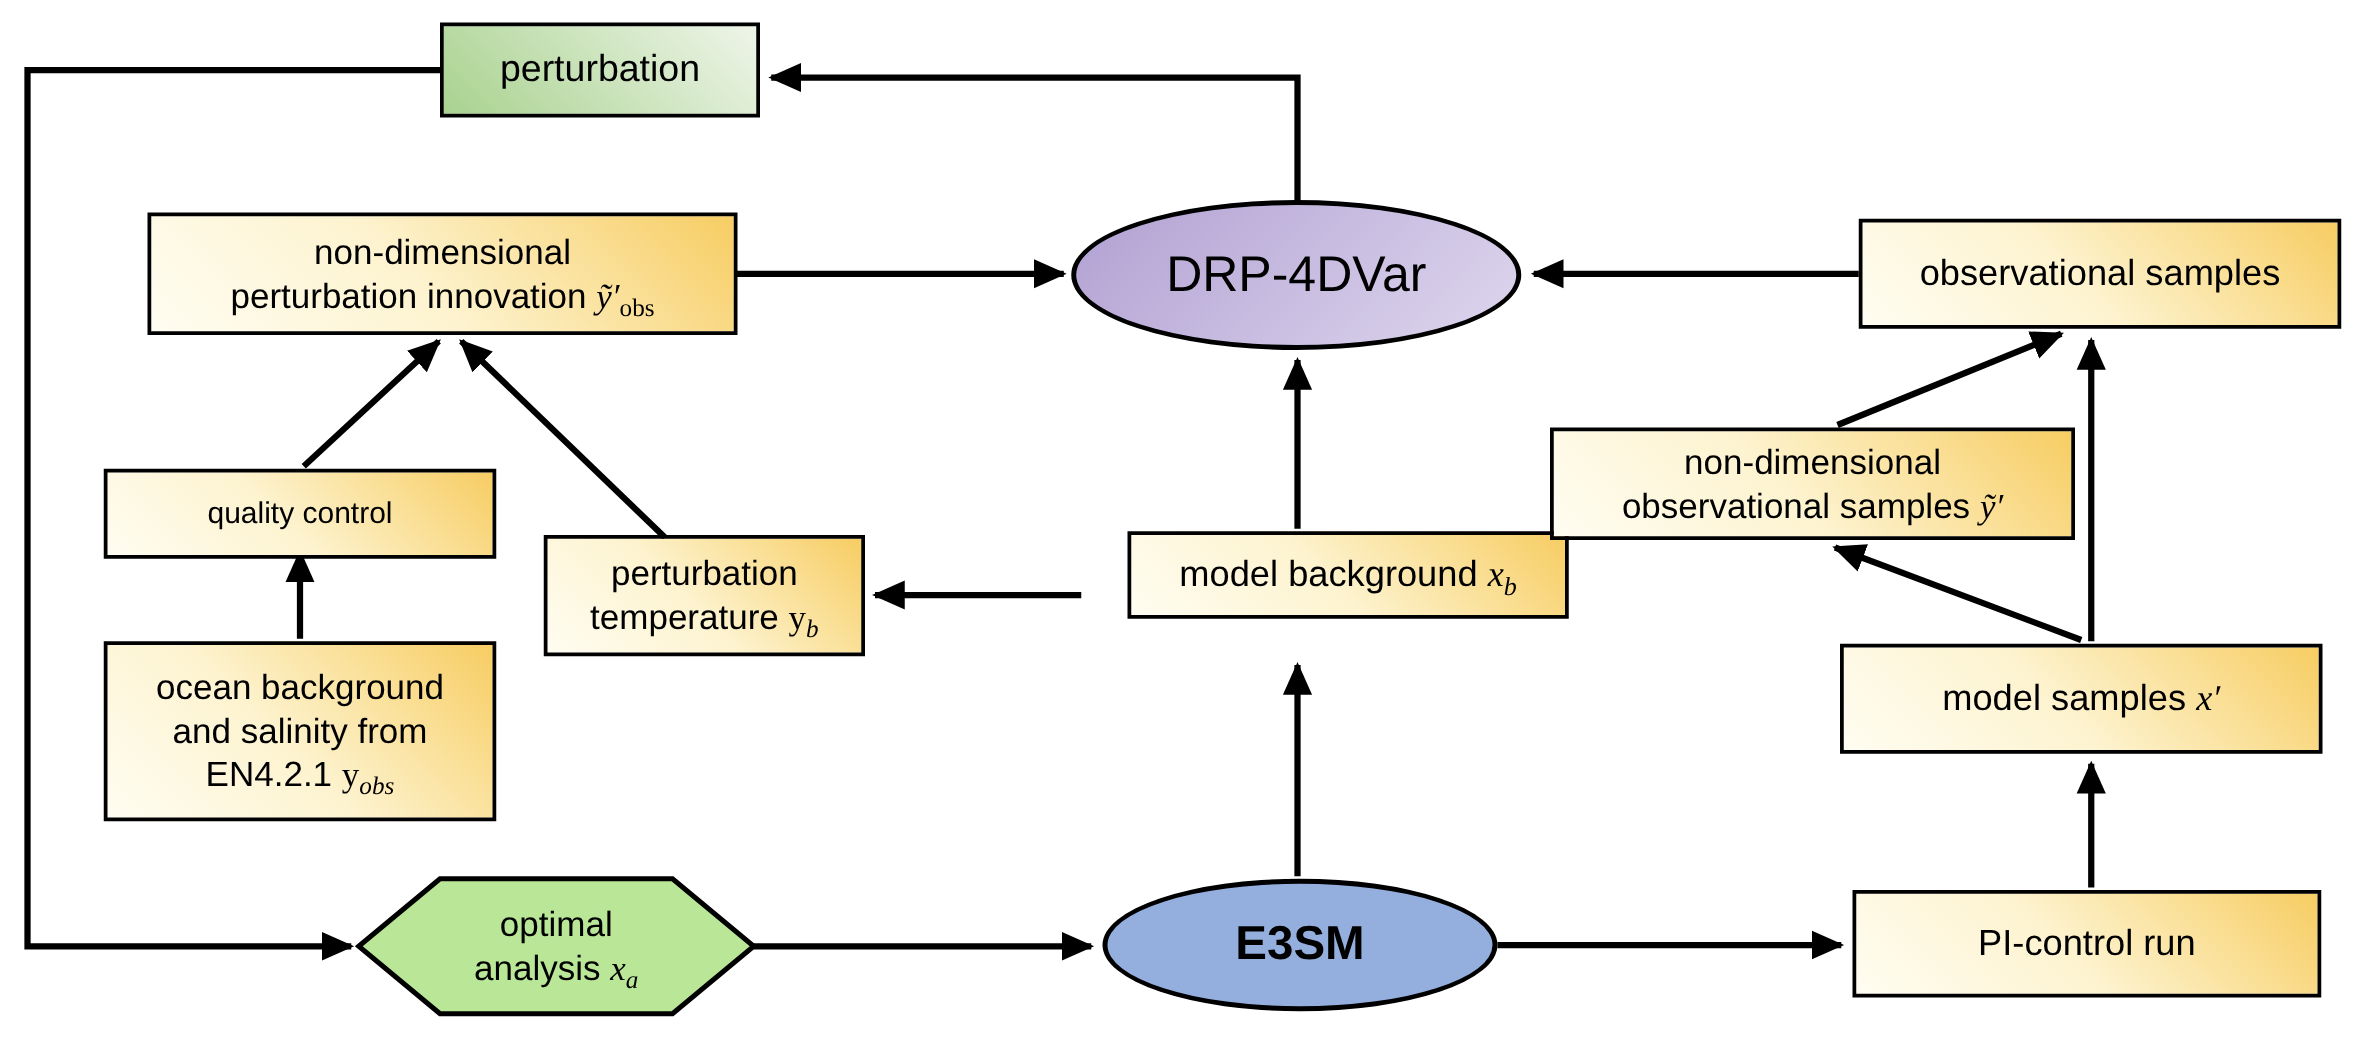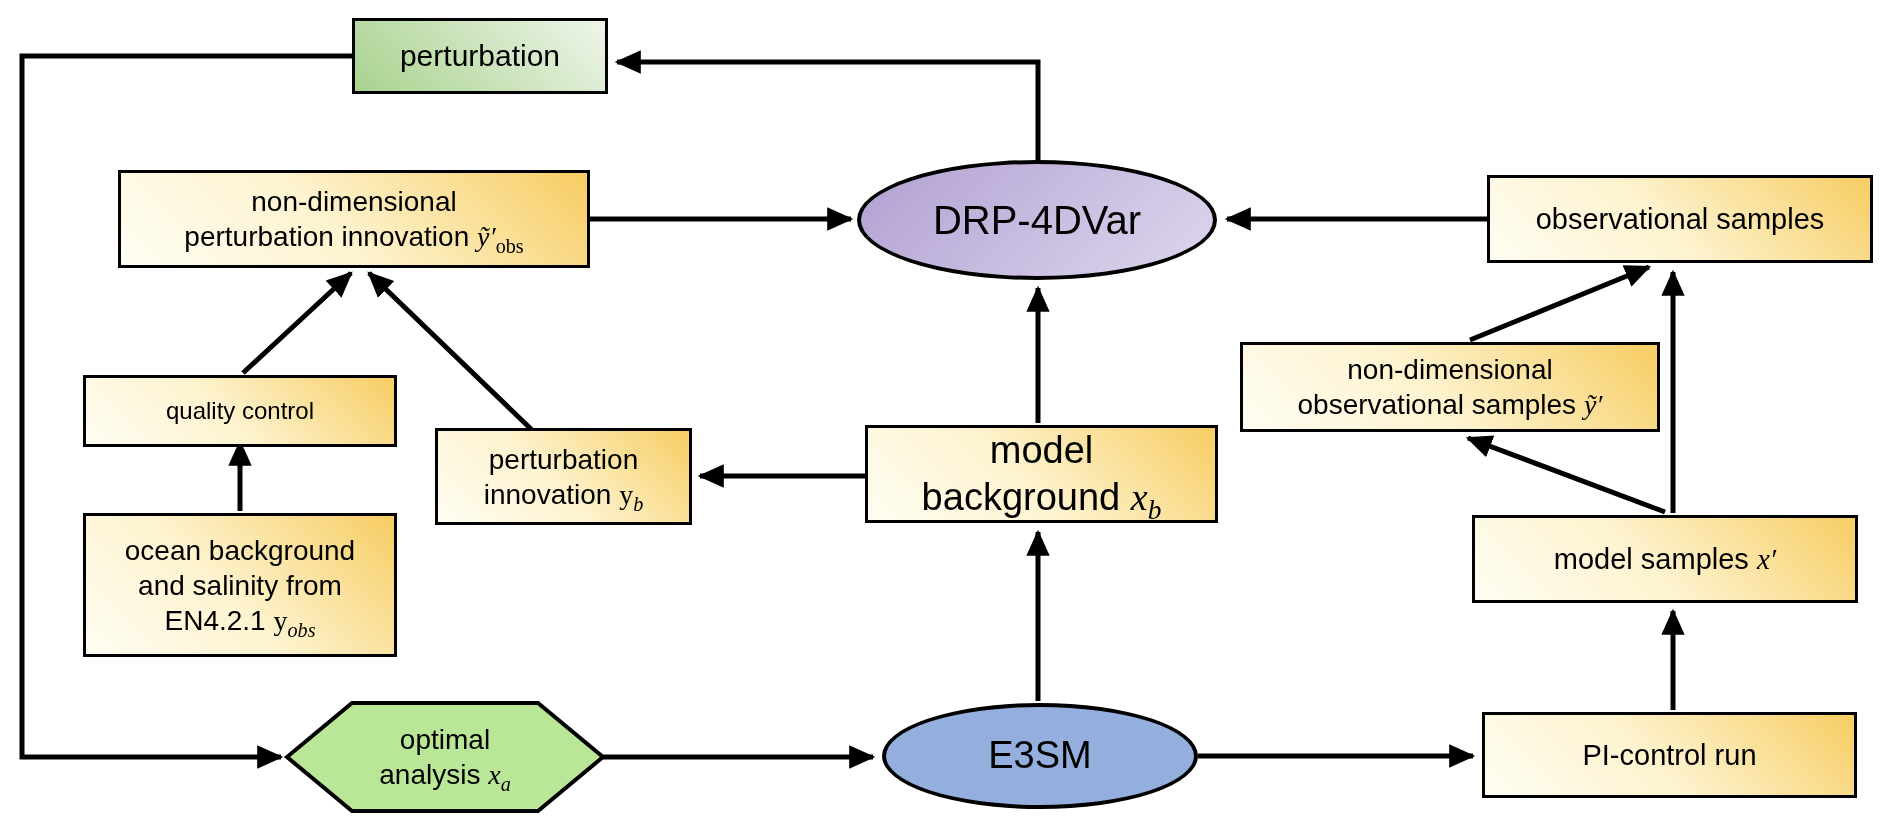--- a/index.html
+++ b/index.html
@@ -14,21 +14,21 @@
     text-align:center;font-size:28px;line-height:1.25;color:#000;
   }
   .box{border:3.5px solid #000;}
   .yellow{background:linear-gradient(45deg,#fffdf2 0%,#fdf3cf 45%,#f7cd63 100%);}
   .greenbox{background:linear-gradient(45deg,#a9d28f 0%,#eef5e9 100%);}
   .ellipse{border:4px solid #000;border-radius:50%;}
   .purple{background:linear-gradient(135deg,#b1a0d2 0%,#ded7ee 100%);}
   .blue{background:#94afde;}
   .hexlabel{background:transparent;border:none;}
   .big{font-size:40px;}
-  .bold{font-weight:normal;}
+  .bold{font-weight:bold;}
   .math{font-family:"Liberation Serif",serif;font-style:italic;margin-left:0.28em;}
   .math.upright{font-style:normal;}
   sub.sb{font-family:"Liberation Serif",serif;font-style:italic;font-size:0.72em;line-height:0;}
   sub.sb.upright{font-style:normal;}
   .line{display:block;}
 </style>
 </head>
 <body>
 
 <div class="canvas">
@@ -76,24 +76,24 @@
   <div class="node box yellow" style="left:1487px;top:175px;width:386px;height:88px;font-size:29px;">
     <span>observational samples</span>
   </div>
 
   <div class="node box yellow" style="left:83px;top:375px;width:314px;height:72px;font-size:24px;">
     <span>quality control</span>
   </div>
 
   <div class="node box yellow" style="left:435px;top:428px;width:257px;height:97px;font-size:28px;">
     <span class="line">perturbation</span>
-    <span class="line"><span>innovation</span><span class="math upright">y</span><sub class="sb">b</sub></span>
+    <span class="line"><span>temperature</span><span class="math upright">y</span><sub class="sb">b</sub></span>
   </div>
 
-  <div class="node box yellow" style="left:865px;top:425px;width:353px;height:98px;font-size:38px;">
+  <div class="node box yellow" style="left:902px;top:425px;width:353px;height:70px;font-size:29px;">
     <span><span>model background</span><span class="math">x</span><sub class="sb">b</sub></span>
   </div>
 
   <div class="node box yellow" style="left:1240px;top:342px;width:420px;height:90px;font-size:28px;">
     <span class="line">non-dimensional</span>
     <span class="line"><span>observational samples</span><span class="math">ỹ′</span></span>
   </div>
 
   <div class="node box yellow" style="left:1472px;top:515px;width:386px;height:88px;font-size:29px;">
     <span><span>model samples</span><span class="math">x′</span></span>

